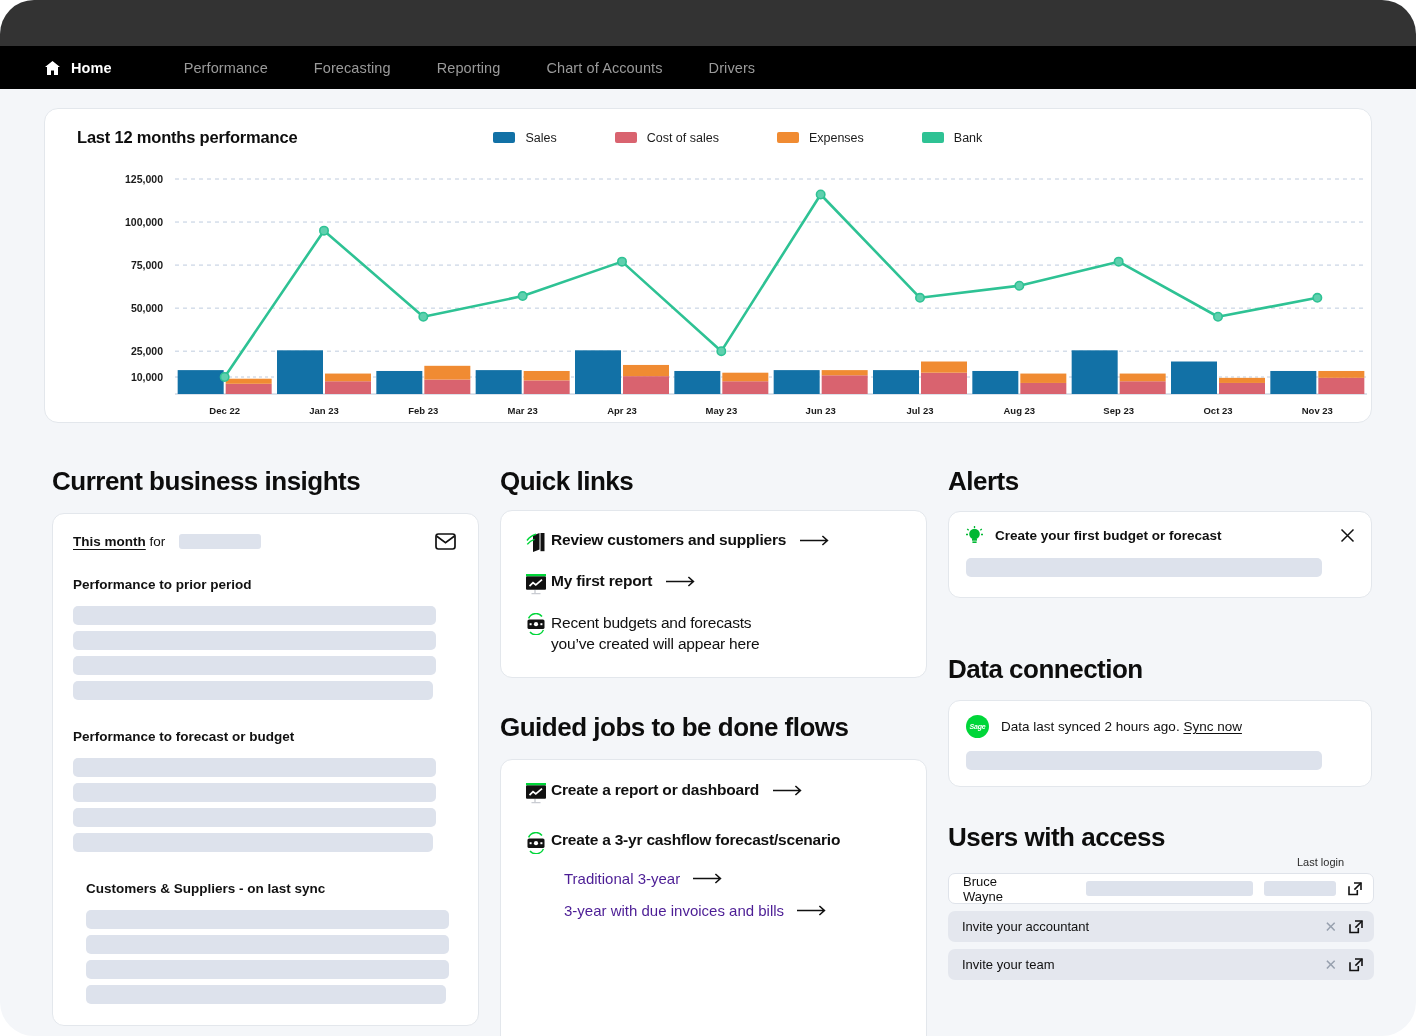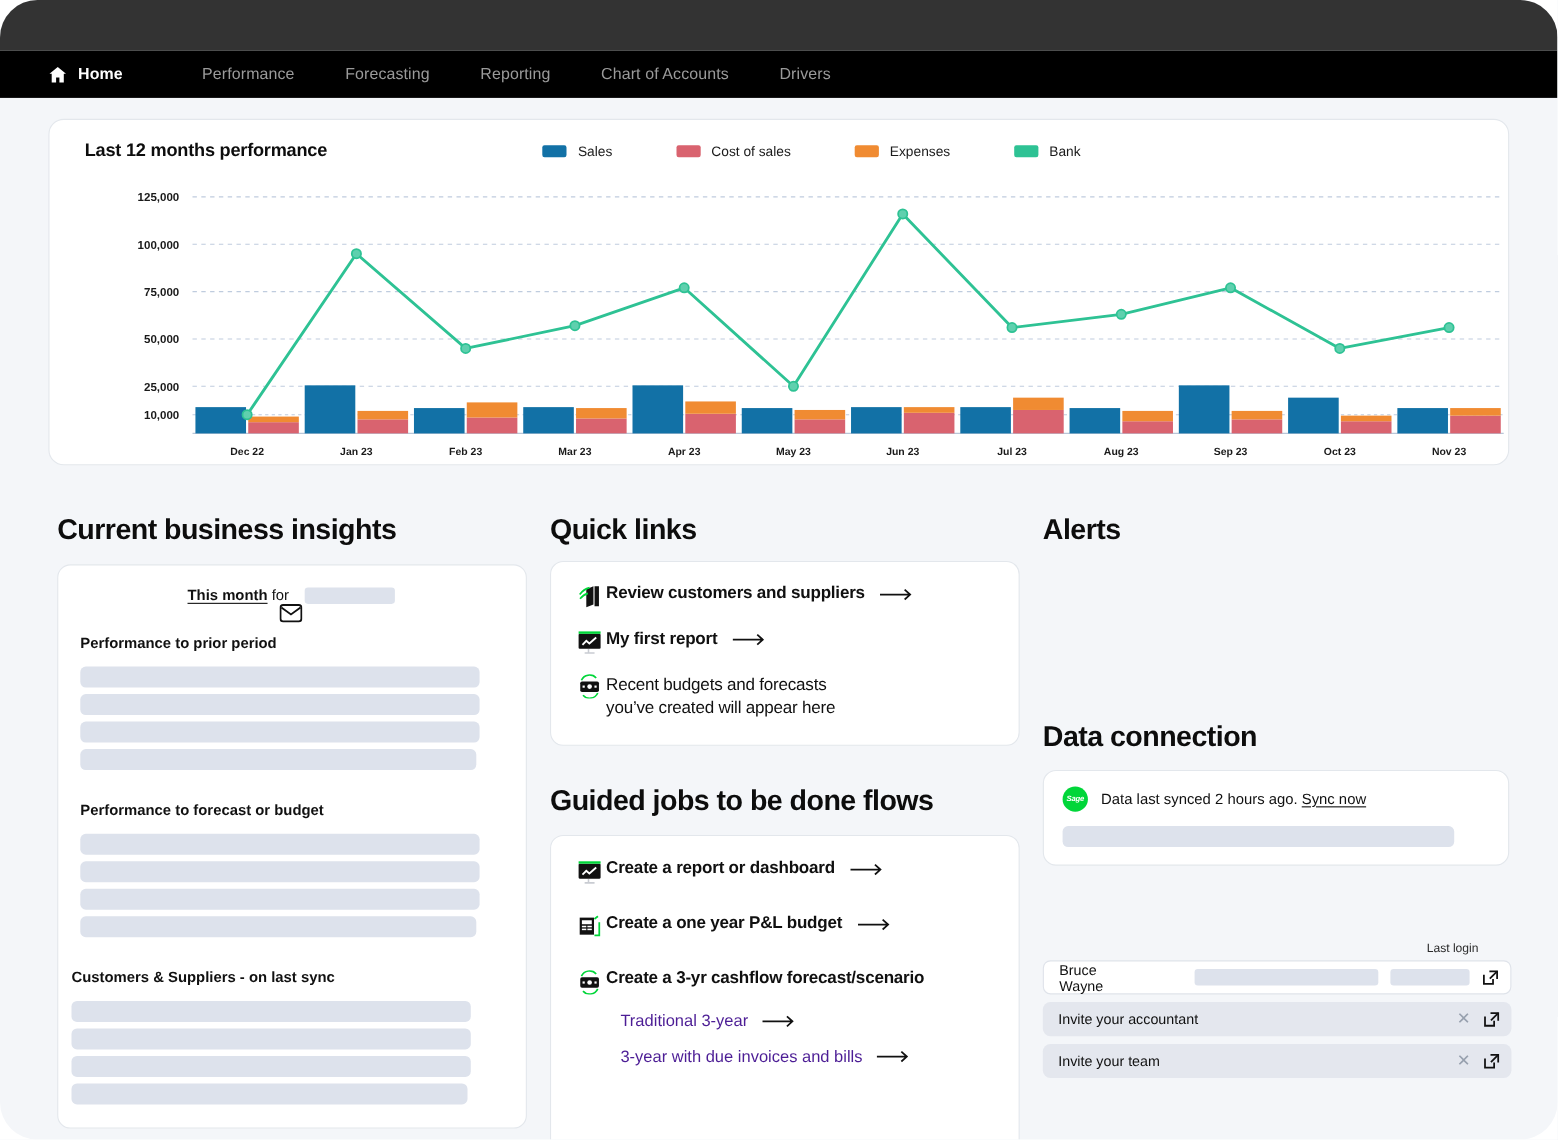--- a/index.html
+++ b/index.html
@@ -253,21 +253,21 @@
           <circle cx="974.3333333333333" cy="118.74782608695652" r="4.2" fill="#5fd0ae" stroke="#2ec294" stroke-width="1.6"></circle>
           <circle cx="1073.6666666666667" cy="94.64347826086957" r="4.2" fill="#5fd0ae" stroke="#2ec294" stroke-width="1.6"></circle>
           <circle cx="1173" cy="149.7391304347826" r="4.2" fill="#5fd0ae" stroke="#2ec294" stroke-width="1.6"></circle>
           <circle cx="1272.3333333333333" cy="130.8" r="4.2" fill="#5fd0ae" stroke="#2ec294" stroke-width="1.6"></circle>
         </svg>
     </div>
   </div>
 
   <div class="h2" style="left:52px; top:466px;">Current business insights</div>
   <div class="card" style="left:52px; top:513px; width:427px; height:513px;">
-    <div class="ins-row" style="padding:19px 22px 0 20px;flex-direction:column;">
+    <div class="ins-row" style="padding:19px 22px 0 20px;">
       <div class="ins-title">
         <b>This month</b>
         <span>for</span>
         <span class="ins-blank"></span>
       </div>
       <svg width="21" height="17" viewBox="0 0 21 17">
         <rect x="1" y="1" width="19" height="15" rx="2.4" fill="none" stroke="#111" stroke-width="1.7"></rect>
         <path d="M1.8 3.2 10.5 9.6 19.2 3.2" fill="none" stroke="#111" stroke-width="1.7"></path>
       </svg>
     </div>
@@ -279,21 +279,21 @@
           <div class="skel" style="width:363px; margin-top:6px;"></div>
           <div class="skel" style="width:360px; margin-top:6px;"></div>
         </div>
         <div style="position: absolute; left: 20px; top: 215px; width: 381px;">
           <div class="sub-h">Performance to forecast or budget</div>
           <div class="skel" style="width:363px; margin-top:14px;"></div>
           <div class="skel" style="width:363px; margin-top:6px;"></div>
           <div class="skel" style="width:363px; margin-top:6px;"></div>
           <div class="skel" style="width:360px; margin-top:6px;"></div>
         </div>
-        <div style="position: absolute; left: 12px; top: 367px; width: 381px;">
+        <div style="position: absolute; left: 33px; top: 367px; width: 381px;">
           <div class="sub-h">Customers &amp; Suppliers - on last sync</div>
           <div class="skel" style="width:363px; margin-top:14px;"></div>
           <div class="skel" style="width:363px; margin-top:6px;"></div>
           <div class="skel" style="width:363px; margin-top:6px;"></div>
           <div class="skel" style="width:360px; margin-top:6px;"></div>
         </div>
       </div>
   </div>
 
   <div class="h2" style="left:500px; top:466px;">Quick links</div>
@@ -347,34 +347,20 @@
               <rect x="1" y="1" width="20" height="2.2" fill="#00d639"></rect>
               <path d="M4.5 13.2 8 9.6l2.8 2.4L17 6.6" fill="none" stroke="#fff" stroke-width="1.7"></path>
               <path d="M10 17v3.2M6.5 20.6h9" stroke="#c9ccd2" stroke-width="1.4"></path>
             </svg></span>
           <span class="ltext">Create a report or dashboard<svg class="arrow" viewBox="0 0 30 11">
               <path d="M0 5.5h27M22.4 1 27.4 5.5 22.4 10" fill="none" stroke="#111" stroke-width="1.6"></path>
             </svg></span>
         </div>
         <div class="lrow" style="margin-top: 27px;">
           <span class="ico"><svg viewBox="0 0 22 22">
-              <rect x="2" y="2.2" width="13" height="15.5" fill="#111"></rect>
-              <rect x="4" y="4.6" width="9" height="3.6" fill="#fff"></rect>
-              <rect x="4" y="9.6" width="4" height="1.4" fill="#fff"></rect>
-              <rect x="9" y="9.6" width="4" height="1.4" fill="#fff"></rect>
-              <rect x="4" y="12.2" width="4" height="1.4" fill="#fff"></rect>
-              <rect x="9" y="12.2" width="4" height="1.4" fill="#fff"></rect>
-              <path d="M15.4 3.4 18.6 1M15.4 18.4h4.4v-12" fill="none" stroke="#00d639" stroke-width="1.6"></path>
-            </svg></span>
-          <span class="ltext">Create a one year P&amp;L budget<svg class="arrow" viewBox="0 0 30 11">
-              <path d="M0 5.5h27M22.4 1 27.4 5.5 22.4 10" fill="none" stroke="#111" stroke-width="1.6"></path>
-            </svg></span>
-        </div>
-        <div class="lrow" style="margin-top: 27px;">
-          <span class="ico"><svg viewBox="0 0 22 22">
               <rect x="2.5" y="6.5" width="17" height="9.5" rx="1.6" fill="#111"></rect>
               <circle cx="11" cy="11.2" r="2.1" fill="#fff"></circle>
               <rect x="4.6" y="10.2" width="2" height="2" fill="#fff"></rect>
               <rect x="15.4" y="10.2" width="2" height="2" fill="#fff"></rect>
               <path d="M3.6 5.4A8 8 0 0 1 17 3.4" fill="none" stroke="#00d639" stroke-width="1.5"></path>
               <path d="M18.4 17A8 8 0 0 1 5 19" fill="none" stroke="#00d639" stroke-width="1.5"></path>
             </svg></span>
           <span class="ltext">Create a 3-yr cashflow forecast/scenario</span>
         </div>
         <div class="sublink" style="margin-top: 16px; margin-left: 39px;">
@@ -386,34 +372,50 @@
         <div class="sublink" style="margin-top: 15px; margin-left: 39px;">
           <span>3-year with due invoices and bills</span>
           <svg class="arrow" viewBox="0 0 30 11">
             <path d="M0 5.5h27M22.4 1 27.4 5.5 22.4 10" fill="none" stroke="#111" stroke-width="1.6"></path>
           </svg>
         </div>
       </div>
   </div>
 
   <div class="h2" style="left:948px; top:466px;">Alerts</div>
+  <div class="card" style="left:948px; top:511px; width:424px; height:87px;">
+    <div class="alert-row" style="padding:14px 16px 0 17px;">
+      <svg width="17" height="19" viewBox="0 0 17 19">
+        <circle cx="8.5" cy="8" r="5.3" fill="#00b833"></circle>
+        <rect x="6" y="13" width="5" height="1.7" fill="#00b833"></rect>
+        <rect x="6.4" y="15.4" width="4.2" height="1.6" fill="#00b833"></rect>
+        <path d="M8.5 0v2M1.2 3l1.5 1.3M15.8 3l-1.5 1.3M0 8.5h2M15 8.5h2" stroke="#00b833" stroke-width="1.3"></path>
+      </svg>
+      <div class="alert-txt">Create your first budget or forecast</div>
+      <svg class="xbtn" style="margin-left:auto;" viewBox="0 0 15 15">
+        <path d="M1.5 1.5 13.5 13.5M13.5 1.5 1.5 13.5" stroke="#111" stroke-width="1.5"></path>
+      </svg>
+    </div>
+    <div class="skel" style="width:356px; margin:13px 0 0 17px;"></div>
+  </div>
 
   <div class="h2" style="left:948px; top:654px;">Data connection</div>
   <div class="card" style="left:948px; top:700px; width:424px; height:87px;">
     <div class="alert-row" style="padding:14px 16px 0 17px;">
       <div class="sage-logo">
           <span>Sage</span>
         </div>
       <div class="sync-txt">
         <span>Data last synced </span><b>2 hours ago</b><span>. </span><u>Sync now</u>
       </div>
     </div>
     <div class="skel" style="width:356px; margin:13px 0 0 17px;"></div>
   </div>
 
+  <div class="h2" style="left:948px; top:822px;">Users with access</div>
   <div style="position:absolute; left:948px; top:856px; width:426px; height:140px;">
     <div class="lastlogin" style="left:313px; top:0;padding-left:36px;">Last login</div>
 
     <div class="urow primary" style="top:17px;">
       <span class="uname">Bruce Wayne</span>
       <span class="ubar" style="width:182px; margin-left:52px;"></span>
       <span class="ubar" style="width:78px; margin-left:11px;"></span>
       <svg class="ext" style="margin-left:11px;" viewBox="0 0 16 16">
         <path d="M2 5.2v8.3h8.3V9" fill="none" stroke="#111" stroke-width="1.6"></path>
         <path d="M7 2h7v7" fill="none" stroke="#111" stroke-width="1.6"></path>

